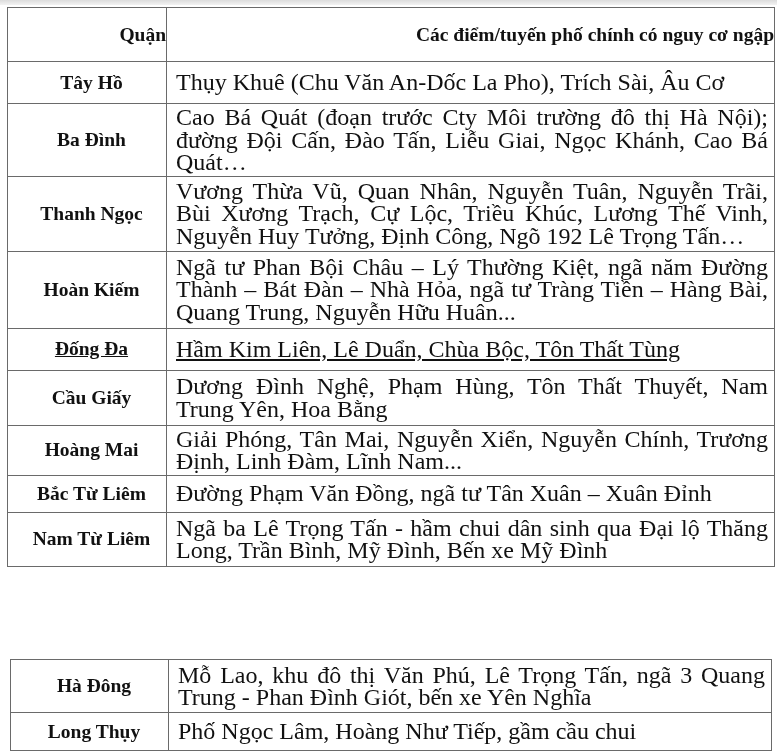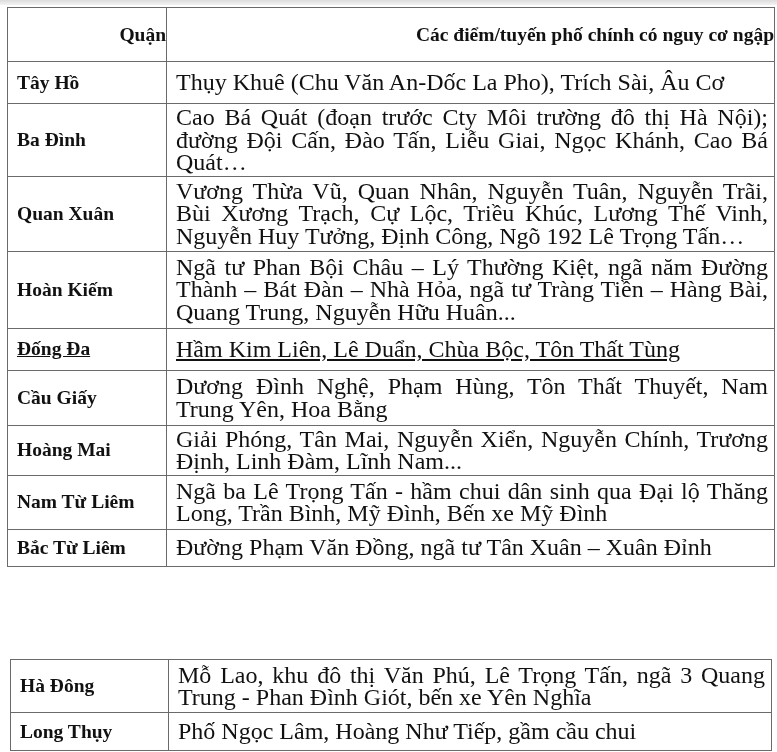--- a/index.html
+++ b/index.html
@@ -7,21 +7,21 @@
          font-family:"Liberation Serif", "DejaVu Serif", serif; color:#111; }
   .topbar { position:absolute; left:0; top:0; width:777px; height:5px;
             background:linear-gradient(#dcdcdc,#f3f3f3); }
   table { position:absolute; border-collapse:collapse; table-layout:fixed; }
   td, th { border:1.5px solid #6a6a6a; padding:0; vertical-align:middle; }
   .t1 { left:7px; top:7px; width:768px; }
   .t2 { left:10px; top:659px; width:762px; }
   .c1 { width:159px; }
   .t2 .c1 { width:158px; }
   th { font-weight:bold; font-size:19.5px; height:53px; text-align:right; }
-  td.dist { font-weight:bold; font-size:19.5px; padding-left:9px; text-align:left; }
+  td.dist { font-weight:bold; font-size:19.5px; padding-left:9px; text-align:center; }
   td.streets { font-size:24px; line-height:22.5px; padding:2px 6px 2px 9px;
                text-align:justify; text-align-last:left; }
 </style>
 </head>
 <body>
 
 <div class="topbar"></div>
 
 <table class="t1">
   <colgroup>
@@ -37,46 +37,46 @@
   <tbody id="main-body">
       <tr style="height: 42px;">
         <td class="dist">Tây Hồ</td>
         <td class="streets">Thụy Khuê (Chu Văn An-Dốc La Pho), Trích Sài, Âu Cơ</td>
       </tr>
       <tr style="height: 54px;">
         <td class="dist">Ba Đình</td>
         <td class="streets">Cao Bá Quát (đoạn trước Cty Môi trường đô thị Hà Nội); đường Đội Cấn, Đào Tấn, Liễu Giai, Ngọc Khánh, Cao Bá Quát…</td>
       </tr>
       <tr style="height: 75px;">
-        <td class="dist">Quan Xuân</td>
+        <td class="dist">Thanh Ngọc</td>
         <td class="streets">Vương Thừa Vũ, Quan Nhân, Nguyễn Tuân, Nguyễn Trãi, Bùi Xương Trạch, Cự Lộc, Triều Khúc, Lương Thế Vinh, Nguyễn Huy Tưởng, Định Công, Ngõ 192 Lê Trọng Tấn…</td>
       </tr>
       <tr style="height: 77px;">
         <td class="dist">Hoàn Kiếm</td>
         <td class="streets">Ngã tư Phan Bội Châu – Lý Thường Kiệt, ngã năm Đường Thành – Bát Đàn – Nhà Hỏa, ngã tư Tràng Tiền – Hàng Bài, Quang Trung, Nguyễn Hữu Huân...</td>
       </tr>
       <tr style="height: 42px; text-decoration: underline;">
         <td class="dist">Đống Đa</td>
         <td class="streets">Hầm Kim Liên, Lê Duẩn, Chùa Bộc, Tôn Thất Tùng</td>
       </tr>
       <tr style="height: 55px;">
         <td class="dist">Cầu Giấy</td>
         <td class="streets">Dương Đình Nghệ, Phạm Hùng, Tôn Thất Thuyết, Nam Trung Yên, Hoa Bằng</td>
       </tr>
       <tr style="height: 50px;">
         <td class="dist">Hoàng Mai</td>
         <td class="streets">Giải Phóng, Tân Mai, Nguyễn Xiển, Nguyễn Chính, Trương Định, Linh Đàm, Lĩnh Nam...</td>
       </tr>
+      <tr style="height: 37px;">
+        <td class="dist">Bắc Từ Liêm</td>
+        <td class="streets">Đường Phạm Văn Đồng, ngã tư Tân Xuân – Xuân Đỉnh</td>
+      </tr>
       <tr style="height: 54px;">
         <td class="dist">Nam Từ Liêm</td>
         <td class="streets">Ngã ba Lê Trọng Tấn - hầm chui dân sinh qua Đại lộ Thăng Long, Trần Bình, Mỹ Đình, Bến xe Mỹ Đình</td>
-      </tr>
-      <tr style="height: 37px;">
-        <td class="dist">Bắc Từ Liêm</td>
-        <td class="streets">Đường Phạm Văn Đồng, ngã tư Tân Xuân – Xuân Đỉnh</td>
       </tr>
     </tbody>
 </table>
 
 <table class="t2">
   <colgroup>
       <col class="c1">
       <col>
     </colgroup>
   <tbody id="sec-body">

